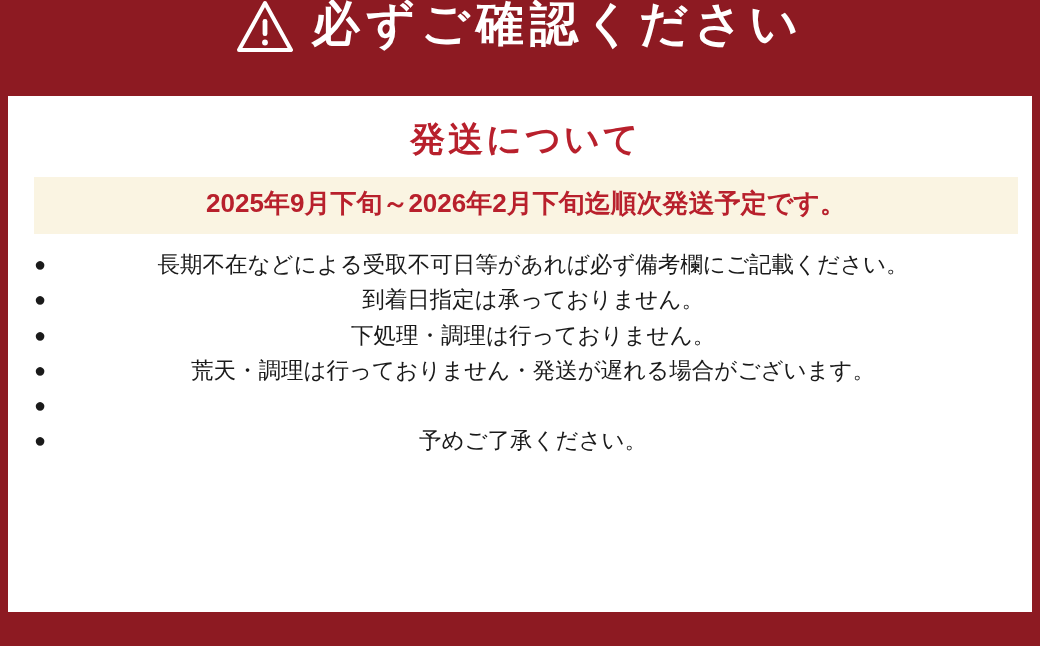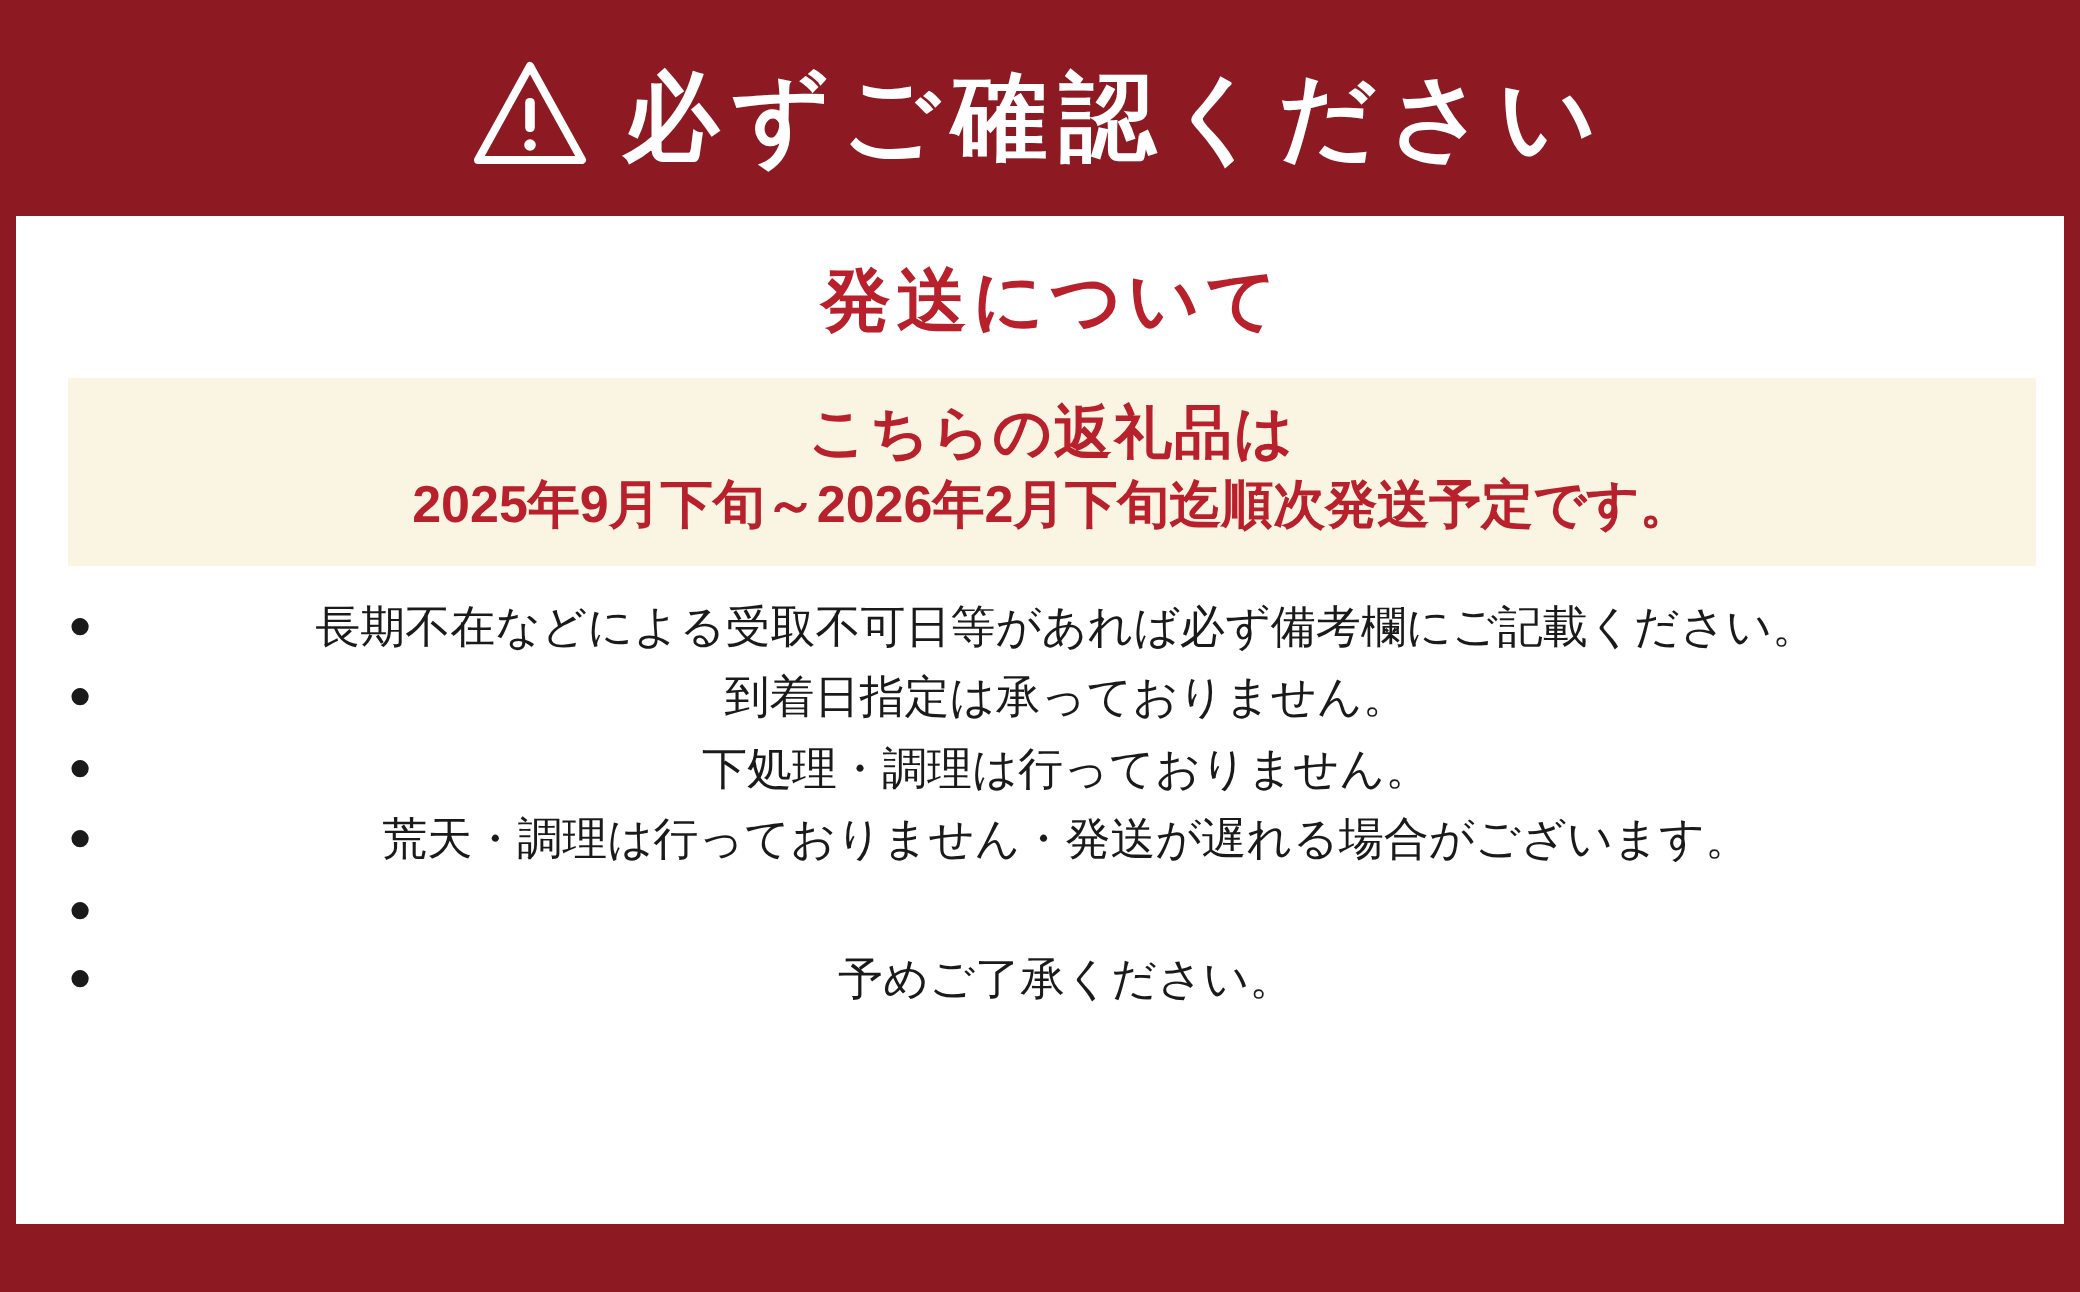--- a/index.html
+++ b/index.html
@@ -19,21 +19,21 @@
     width: 1040px;
     height: 646px;
     background: #8d1a22;
     box-sizing: border-box;
   }
 
   
   .header {
     height: 84px;
     display: flex;
-    align-items: flex-end;
+    align-items: flex-start;
     justify-content: center;
     gap: 18px;
     color: #ffffff;
   }
   .warn-icon {
     width: 58px;
     height: 54px;
     flex: 0 0 auto;
     display: block;
   }
@@ -48,21 +48,20 @@
   
   .card {
     position: absolute;
     left: 8px;
     right: 8px;
     top: 96px;
     bottom: 34px;
     background: #ffffff;
     padding: 22px 14px 0 26px;
     box-sizing: border-box;
-    margin-top: 12px;
   }
 
   .section-title {
     text-align: center;
     color: #b8202c;
     font-size: 35px;
     font-weight: 700;
     letter-spacing: 3px;
     margin: 2px 0 18px 0;
     line-height: 1.1;
@@ -131,21 +130,20 @@
       </svg>
     </span>
     <span class="header-title">必ずご確認ください</span>
   </div>
 
   <div class="card">
 
     <div class="section-title">発送について</div>
 
     <div class="highlight-box">
-      <span class="highlight-line1">こちらの返礼品は</span>
       <span class="highlight-line2">2025年9月下旬～2026年2月下旬迄順次発送予定です。</span>
     </div>
 
     <ul class="notes">
       <li>
         <span class="bullet">●</span>
         <span class="note-text">長期不在などによる受取不可日等があれば必ず備考欄にご記載ください。</span>
       </li>
       <li>
         <span class="bullet">●</span>

